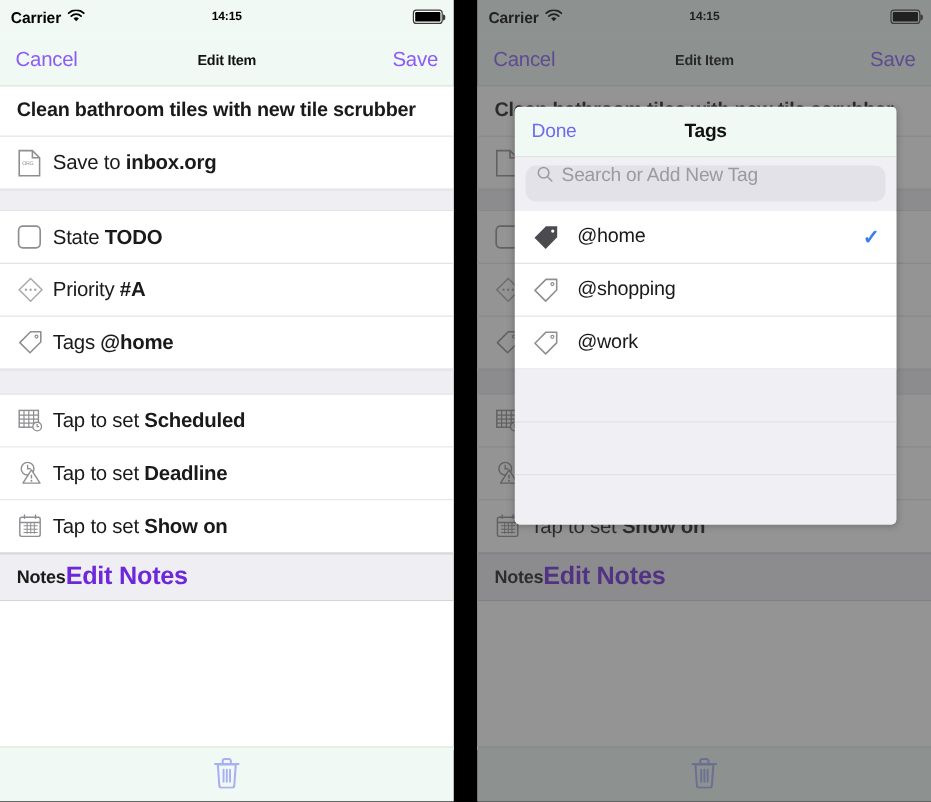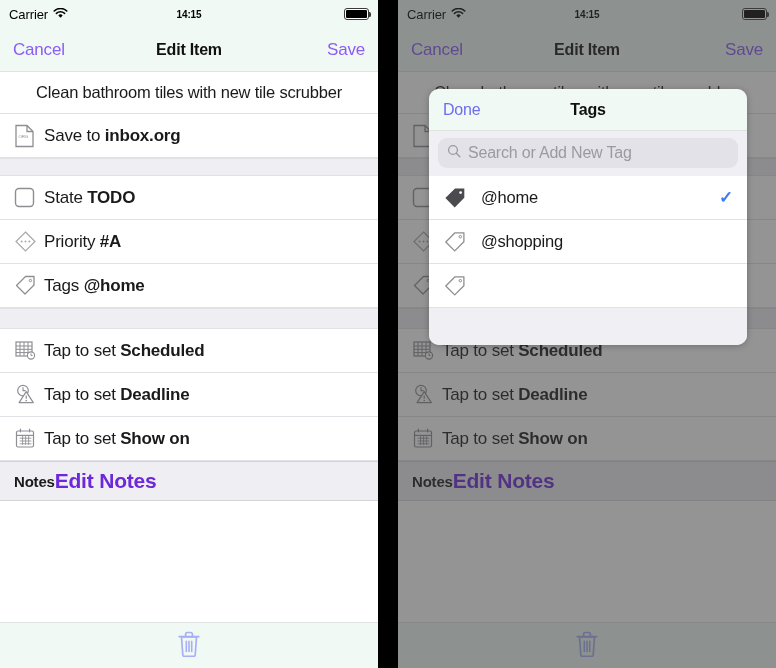--- a/index.html
+++ b/index.html
@@ -19,21 +19,21 @@
   .phone.right { left: 398px; }
 
   
   .statusbar {
     height: 28px; background: #f0f9f4;
     display: flex; align-items: center;
     padding: 0 9px; font-size: 13px; color: #000; font-weight: 600;
     position: relative;
   }
   .sb-left { display: flex; align-items: center; gap: 5px; }
-  .sb-carrier { font-size: 13px; font-weight: 400; letter-spacing: -0.1px; }
+  .sb-carrier { font-size: 13px; font-weight: 700; letter-spacing: -0.1px; }
   .sb-time {
     position: absolute; left: 0; right: 0; text-align: center;
     font-size: 10px; font-weight: 700; letter-spacing: -0.1px;
   }
   .sb-right { margin-left: auto; display: flex; align-items: center; }
   .wifi { display: block; }
   .battery {
     width: 25px; height: 12px; border: 1.6px solid #3a3a3a; border-radius: 3px;
     position: relative; padding: 1.3px; background: #fff;
   }
@@ -46,33 +46,33 @@
   
   .navbar {
     height: 44px; background: #f0f9f4;
     display: flex; align-items: center; justify-content: space-between;
     padding: 0 13px; position: relative;
     border-bottom: 0.5px solid #dfe4e0;
   }
   .nav-btn { color: #8b5cf6; font-size: 17px; letter-spacing: -0.2px; cursor: pointer; }
   .nav-title {
     position: absolute; left: 0; right: 0; text-align: center;
-    font-size: 16px; font-weight: 700; color: #111; letter-spacing: -0.2px;
+    font-size: 12px; font-weight: 700; color: #111; letter-spacing: -0.2px;
     pointer-events: none;
   }
 
   
   .content { background: #ffffff; }
   .row {
     min-height: 44px; display: flex; align-items: center;
     padding: 0 14px; background: #fff;
     border-bottom: 0.5px solid #e2e2e6;
     font-size: 17px; color: #1a1a1a; letter-spacing: -0.2px;
   }
-  .row.title-row { min-height: 42px; font-size: 16.5px; font-weight: 400; text-align: center; }
+  .row.title-row { min-height: 42px; font-size: 16.5px; font-weight: 700; }
   .row .ico { width: 30px; flex: 0 0 30px; display: flex; align-items: center; justify-content: flex-start; }
   .row .txt { flex: 1; white-space: nowrap; }
   .row .txt b { font-weight: 700; }
   .gap { height: 18px; background: #eeeef3; border-bottom: 0.5px solid #e2e2e6; border-top: 0.5px solid #e2e2e6; }
   .gap.tall { height: 21px; }
 
   .sec-header {
     height: 40px; background: #eeeef3;
     display: flex; align-items: center; 
     padding: 0 14px; font-size: 15px; font-weight: 700; color: #1a1a1a;
@@ -91,40 +91,40 @@
   }
 
   
   .dim {
     position: absolute; inset: 0; background: rgba(60,60,60,0.55);
     z-index: 5;
   }
 
   
   .modal {
-    position: absolute; left: 31px; top: 89px; width: 318px; height: 256px;
-    background: #efeff4; border-radius: 10px; overflow: hidden; z-index: 10;
+    position: absolute; left: 31px; top: 89px; width: 318px; height: 348px;
+    background: #efeff4; border-radius: 4px; overflow: hidden; z-index: 10;
     box-shadow: 0 1px 6px rgba(0,0,0,0.25);
   }
   .modal-nav {
     height: 42px; background: #f0f9f4; position: relative;
     display: flex; align-items: center; padding: 0 14px;
     border-bottom: 0.5px solid #dfe4e0;
   }
   .modal-nav .m-title {
     position: absolute; left: 0; right: 0; text-align: center;
     font-size: 16px; font-weight: 700; color: #111; letter-spacing: -0.2px;
     pointer-events: none;
   }
   .modal-nav .m-done { color: #6c6cf0; font-size: 16px; cursor: pointer; letter-spacing: -0.2px; }
 
   .searchwrap { background: #efeff4; padding: 7px 9px 8px 9px; }
   .searchfield {
     height: 30px; background: #e2e2e8; border-radius: 9px;
-    display: flex; align-items: center; gap: 7px; padding: 0 9px;
+    display: flex; gap: 7px; padding: 0 9px;
   }
   .searchfield .ph { color: #9a9aa0; font-size: 16px; letter-spacing: -0.2px; }
 
   .taglist { background: #fff; }
   .tagrow {
     height: 44px; display: flex; align-items: center; padding: 0 14px;
     border-bottom: 0.5px solid #e2e2e6; background: #fff;
     font-size: 16.5px; color: #1a1a1a; letter-spacing: -0.2px;
   }
   .tagrow .ico { width: 38px; flex: 0 0 38px; display: flex; align-items: center; }
@@ -436,20 +436,21 @@
           <div class="nm">@shopping</div>
           <div class="chk"></div>
         </div>
         <div class="tagrow">
           <div class="ico">
             <svg width="24" height="24" viewBox="0 0 24 24">
                 <path d="M12 2.8h8.9v8.9l-9.2 9.2-8.9-8.9z" fill="none" stroke="#8e8e93" stroke-width="1.3" stroke-linejoin="round"></path>
                 <circle cx="17.3" cy="6.7" r="1.25" fill="none" stroke="#8e8e93" stroke-width="1"></circle>
               </svg>
           </div>
+          <div class="nm">@work</div>
           <div class="chk"></div>
         </div>
       </div>
 
       <div class="emptyrows">
         <div class="emptyrow"></div>
         <div class="emptyrow"></div>
         <div class="emptyrow"></div>
       </div>
     </div>

